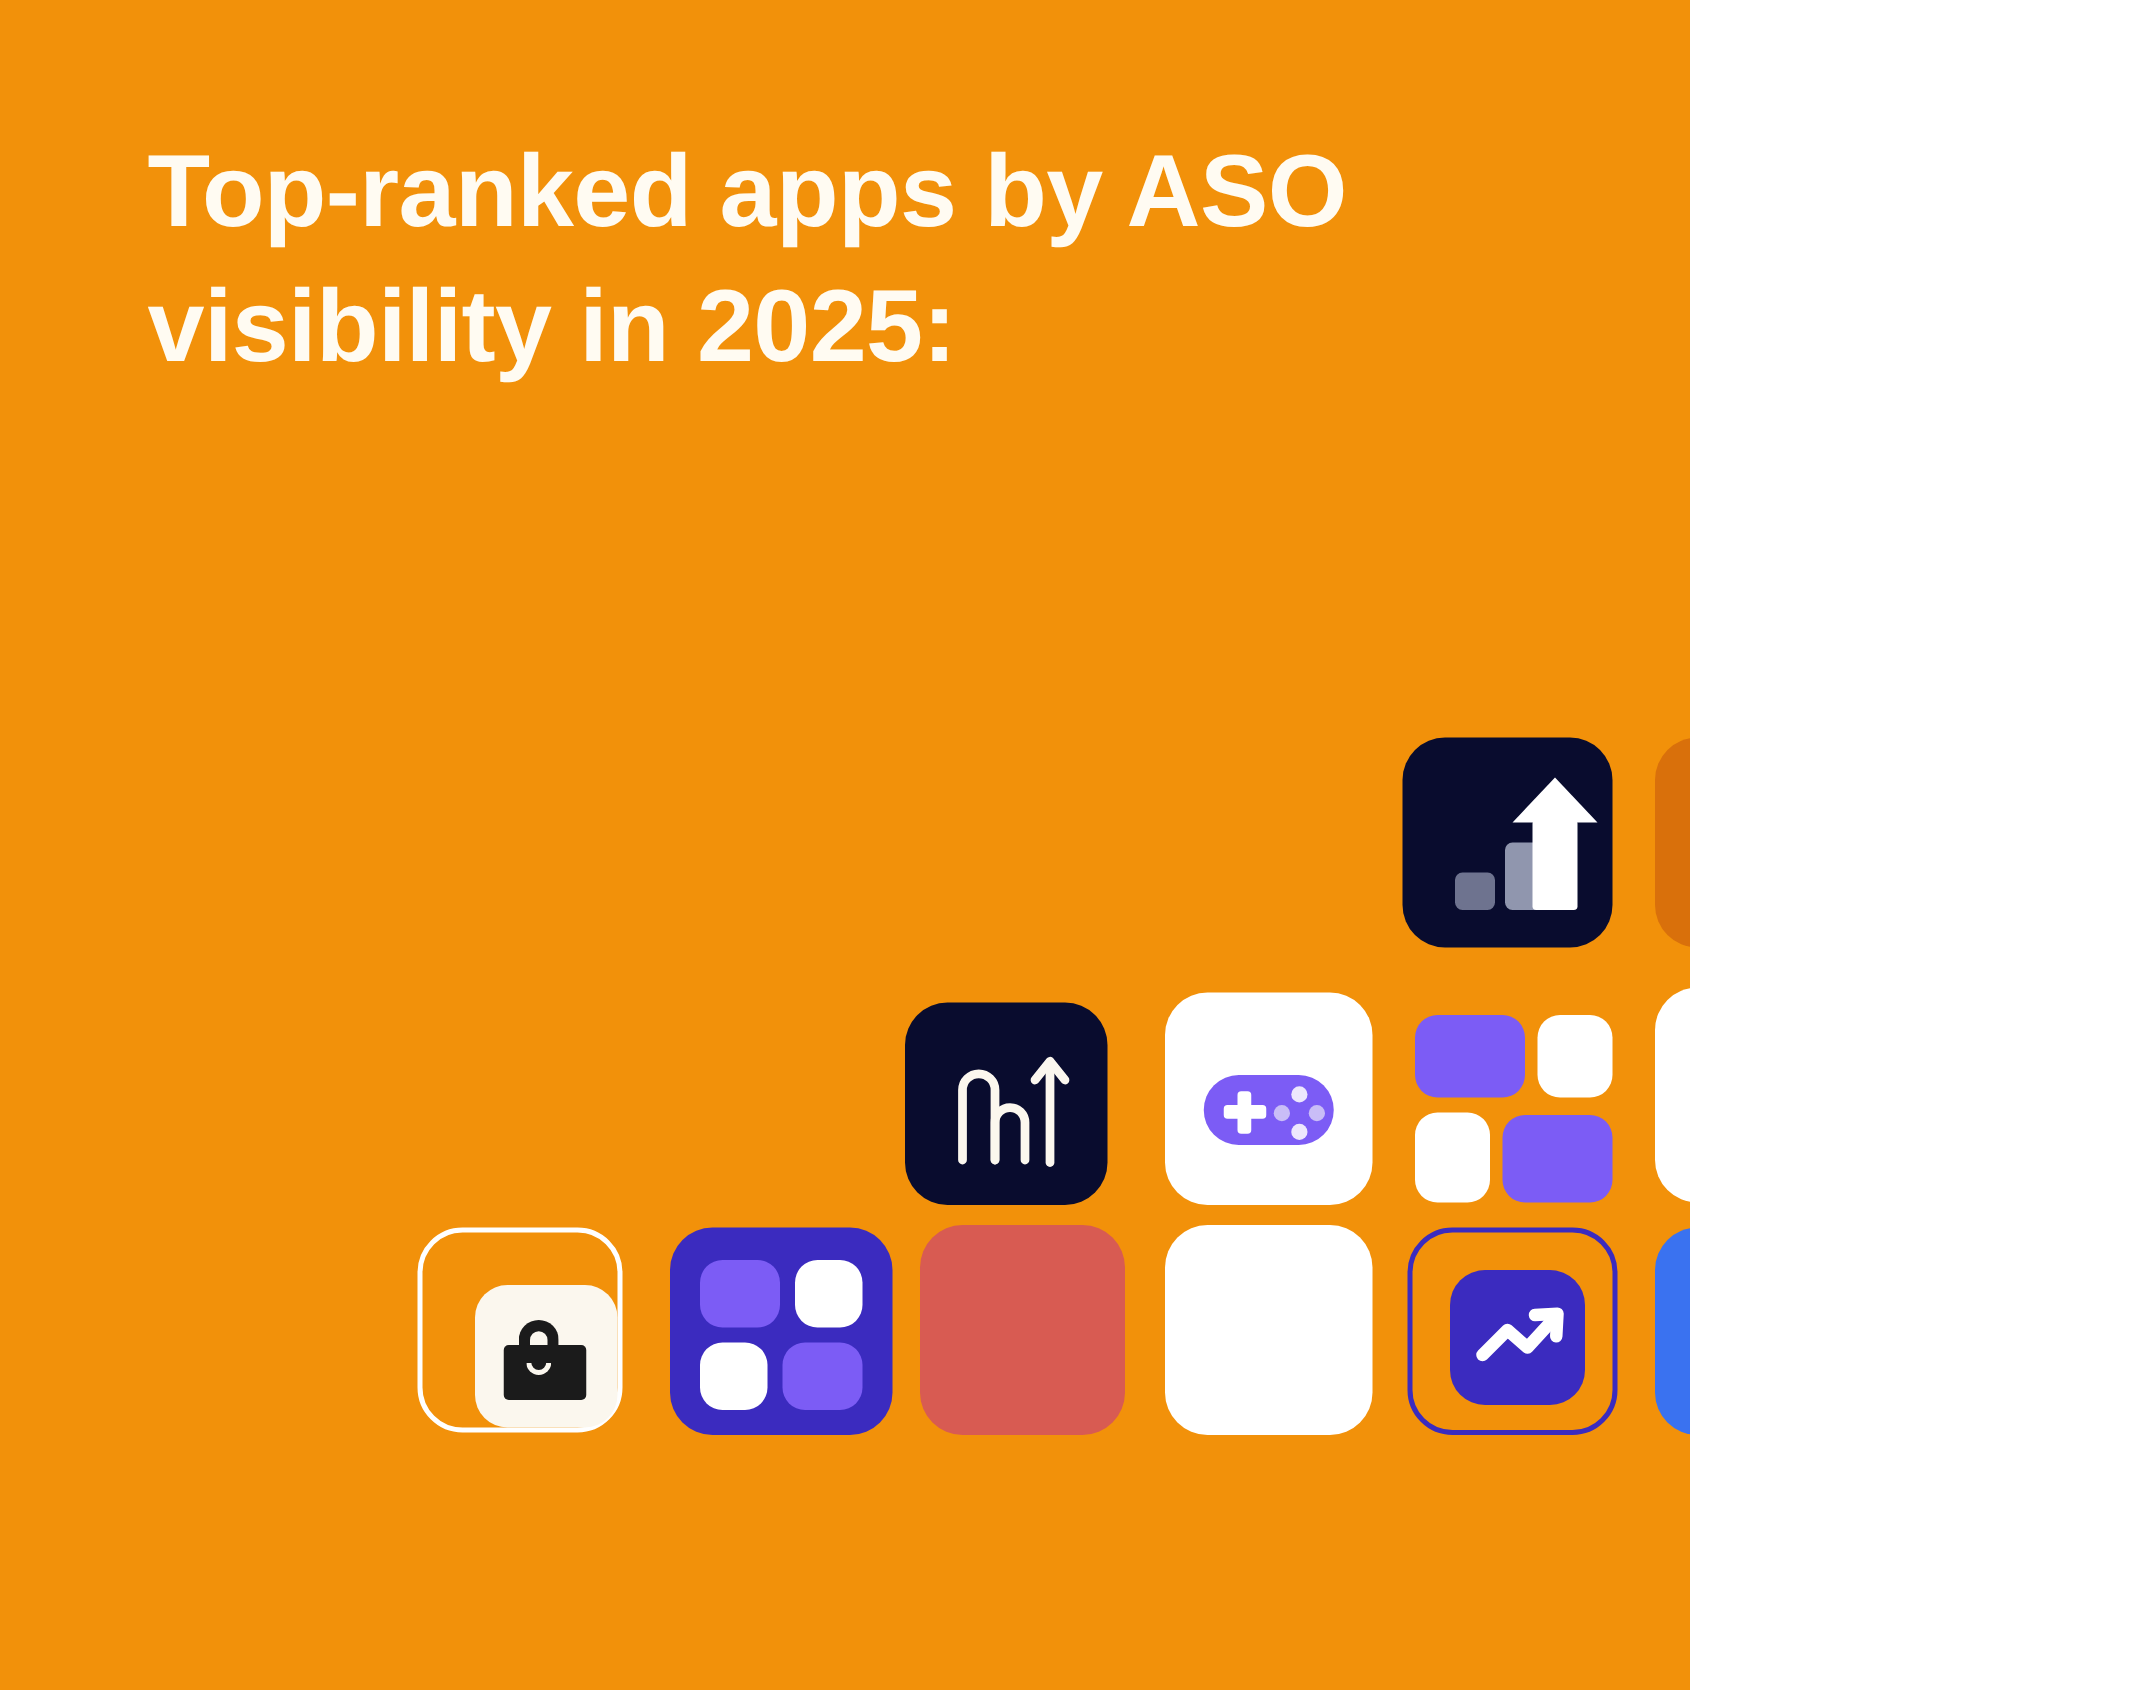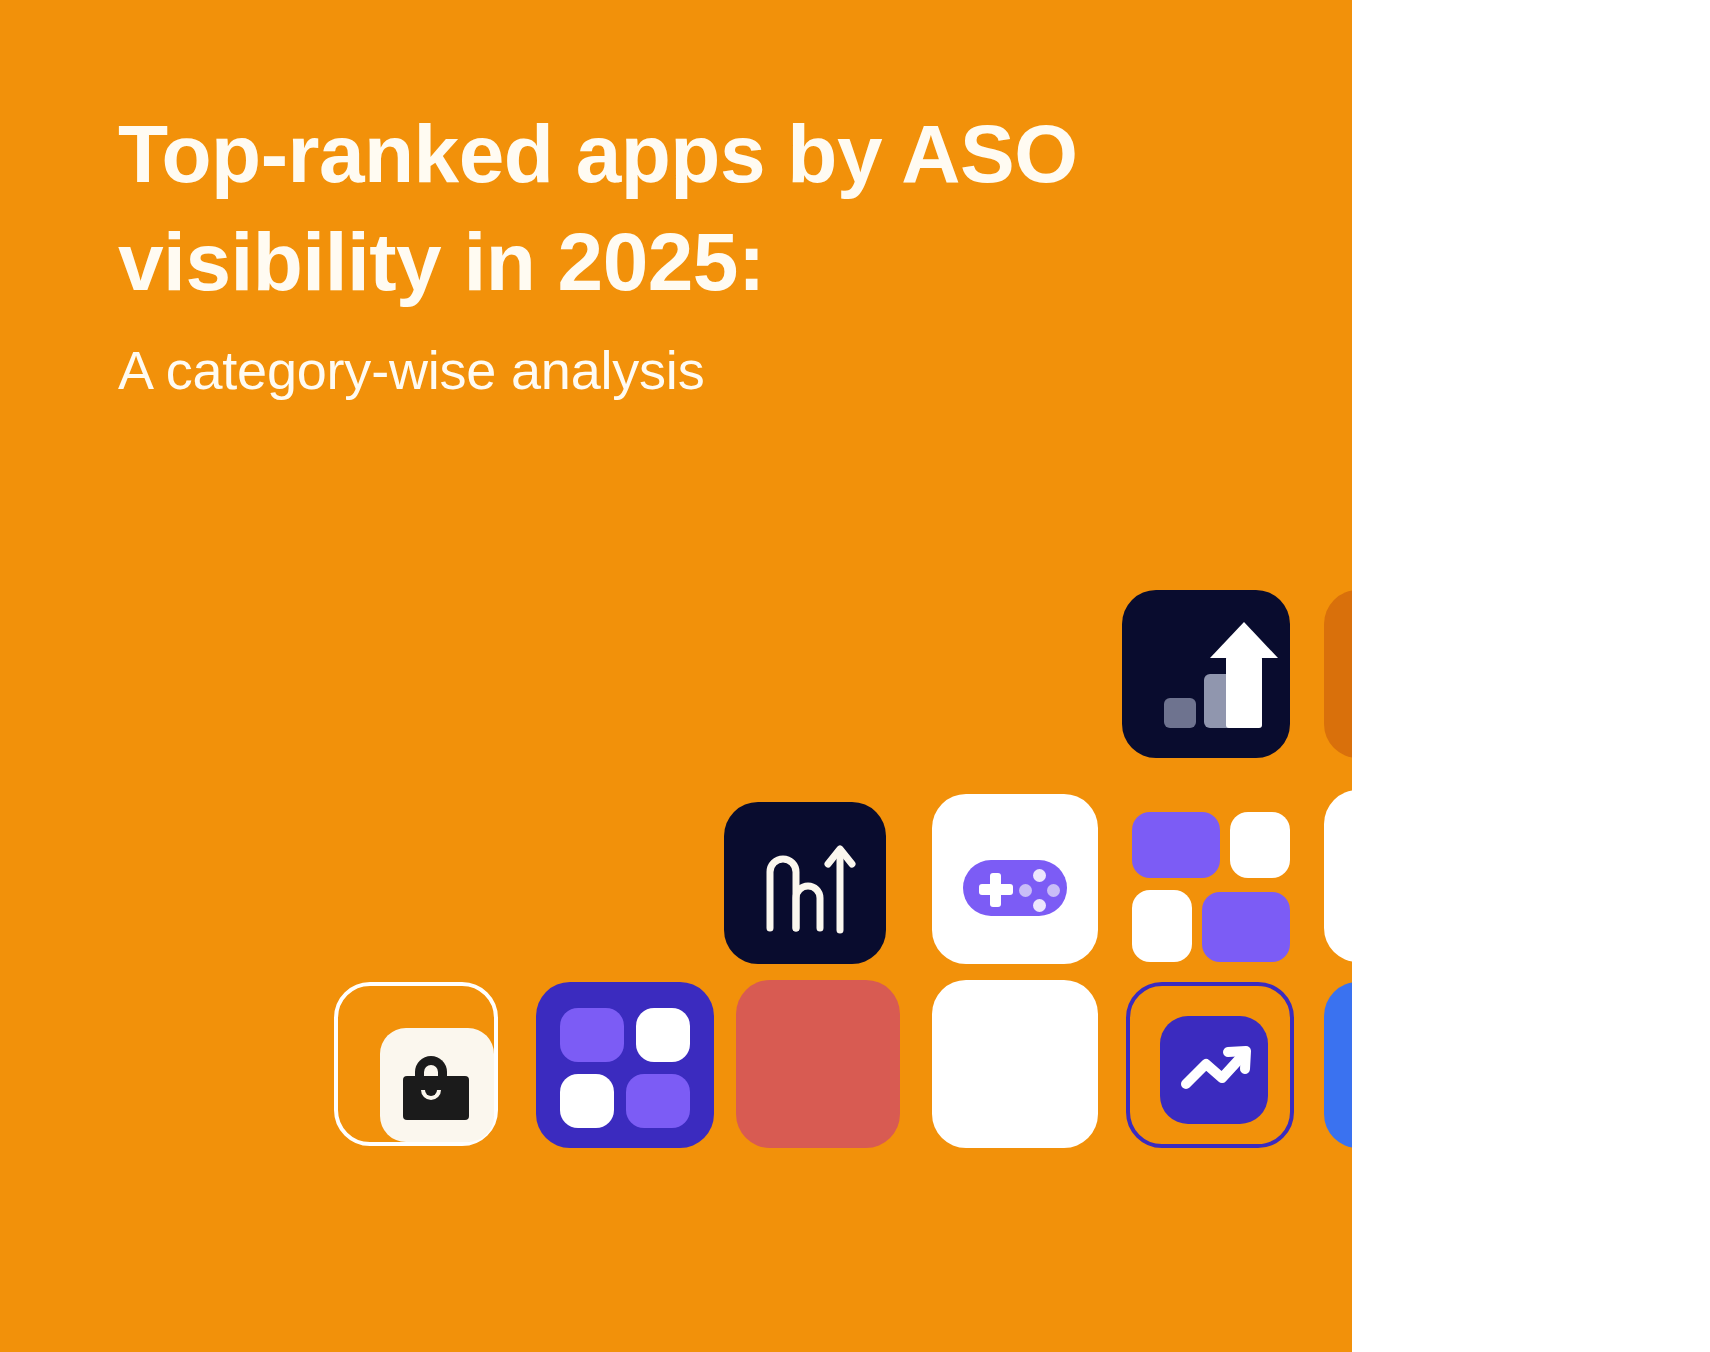--- a/index.html
+++ b/index.html
@@ -151,21 +151,20 @@
     border-radius:28px;
   }
 </style>
 </head>
 <body>
 
 <div id="stage">
 
   <div id="headline">
     <h1 id="title">Top-ranked apps by ASO visibility in 2025:</h1>
-    <div id="subtitle">A category-wise analysis</div>
   </div>
 
   <div id="mosaic">
 
     <div class="tile sq" style="left:1122px; top:590px; width:168px; height:168px; background:#090C2E; border-radius:34px;">
       <div class="bar" style="left:42px; top:108px; width:32px; height:30px; background:#6E738F;"></div>
       <div class="bar" style="left:82px; top:84px; width:34px; height:54px; background:#9096AE;"></div>
       <div class="up-arrow-head" style="left:88px; top:32px;"></div>
       <div class="up-arrow-shaft" style="left:104px; top:66px; width:36px; height:72px;"></div>
     </div>

